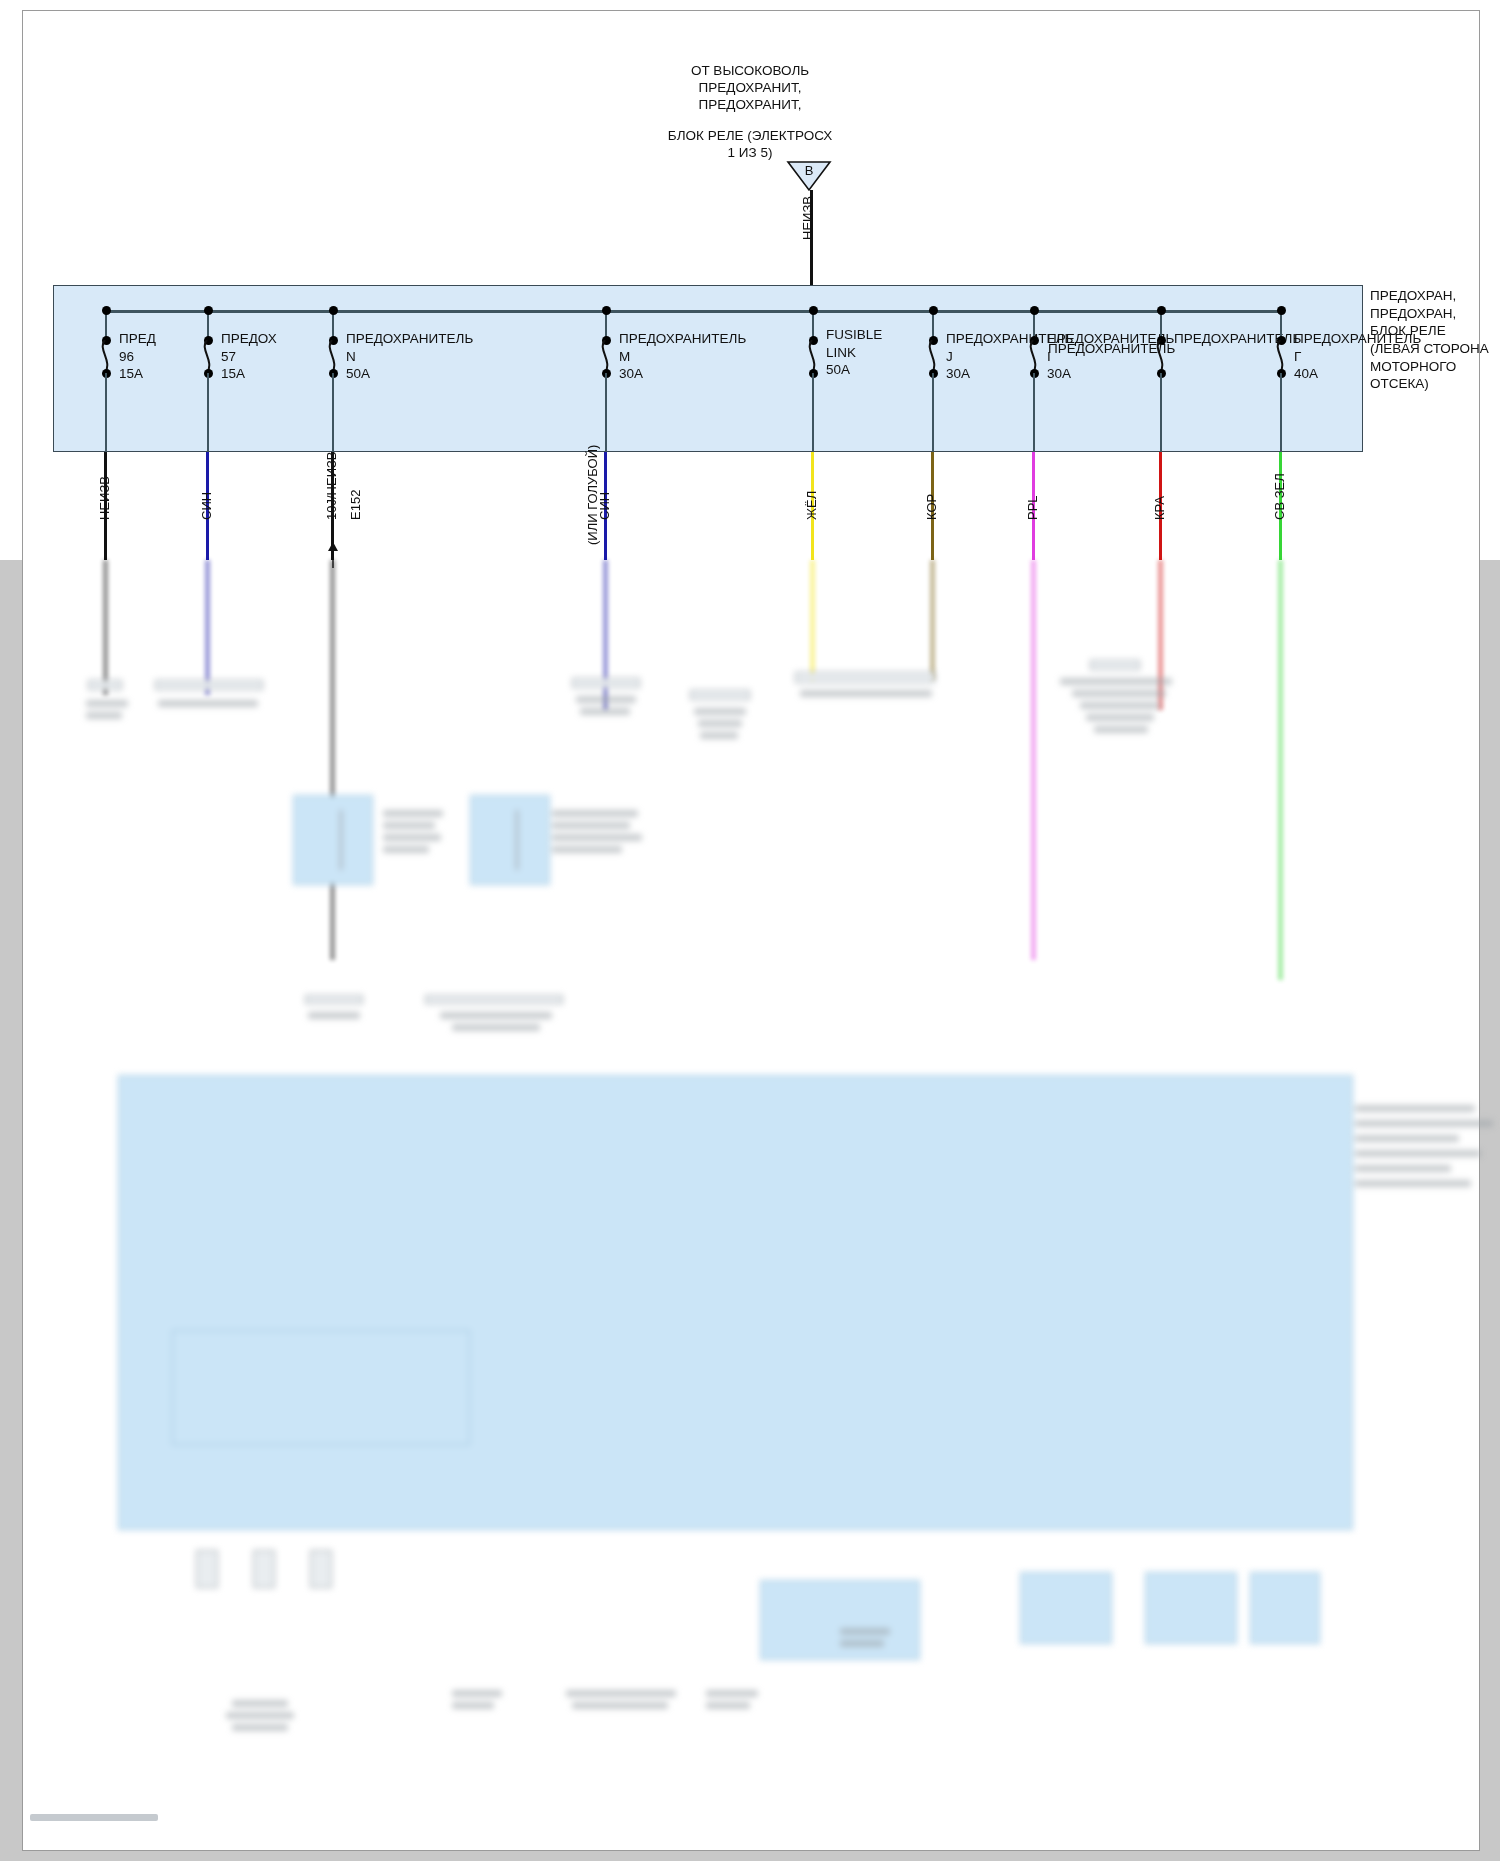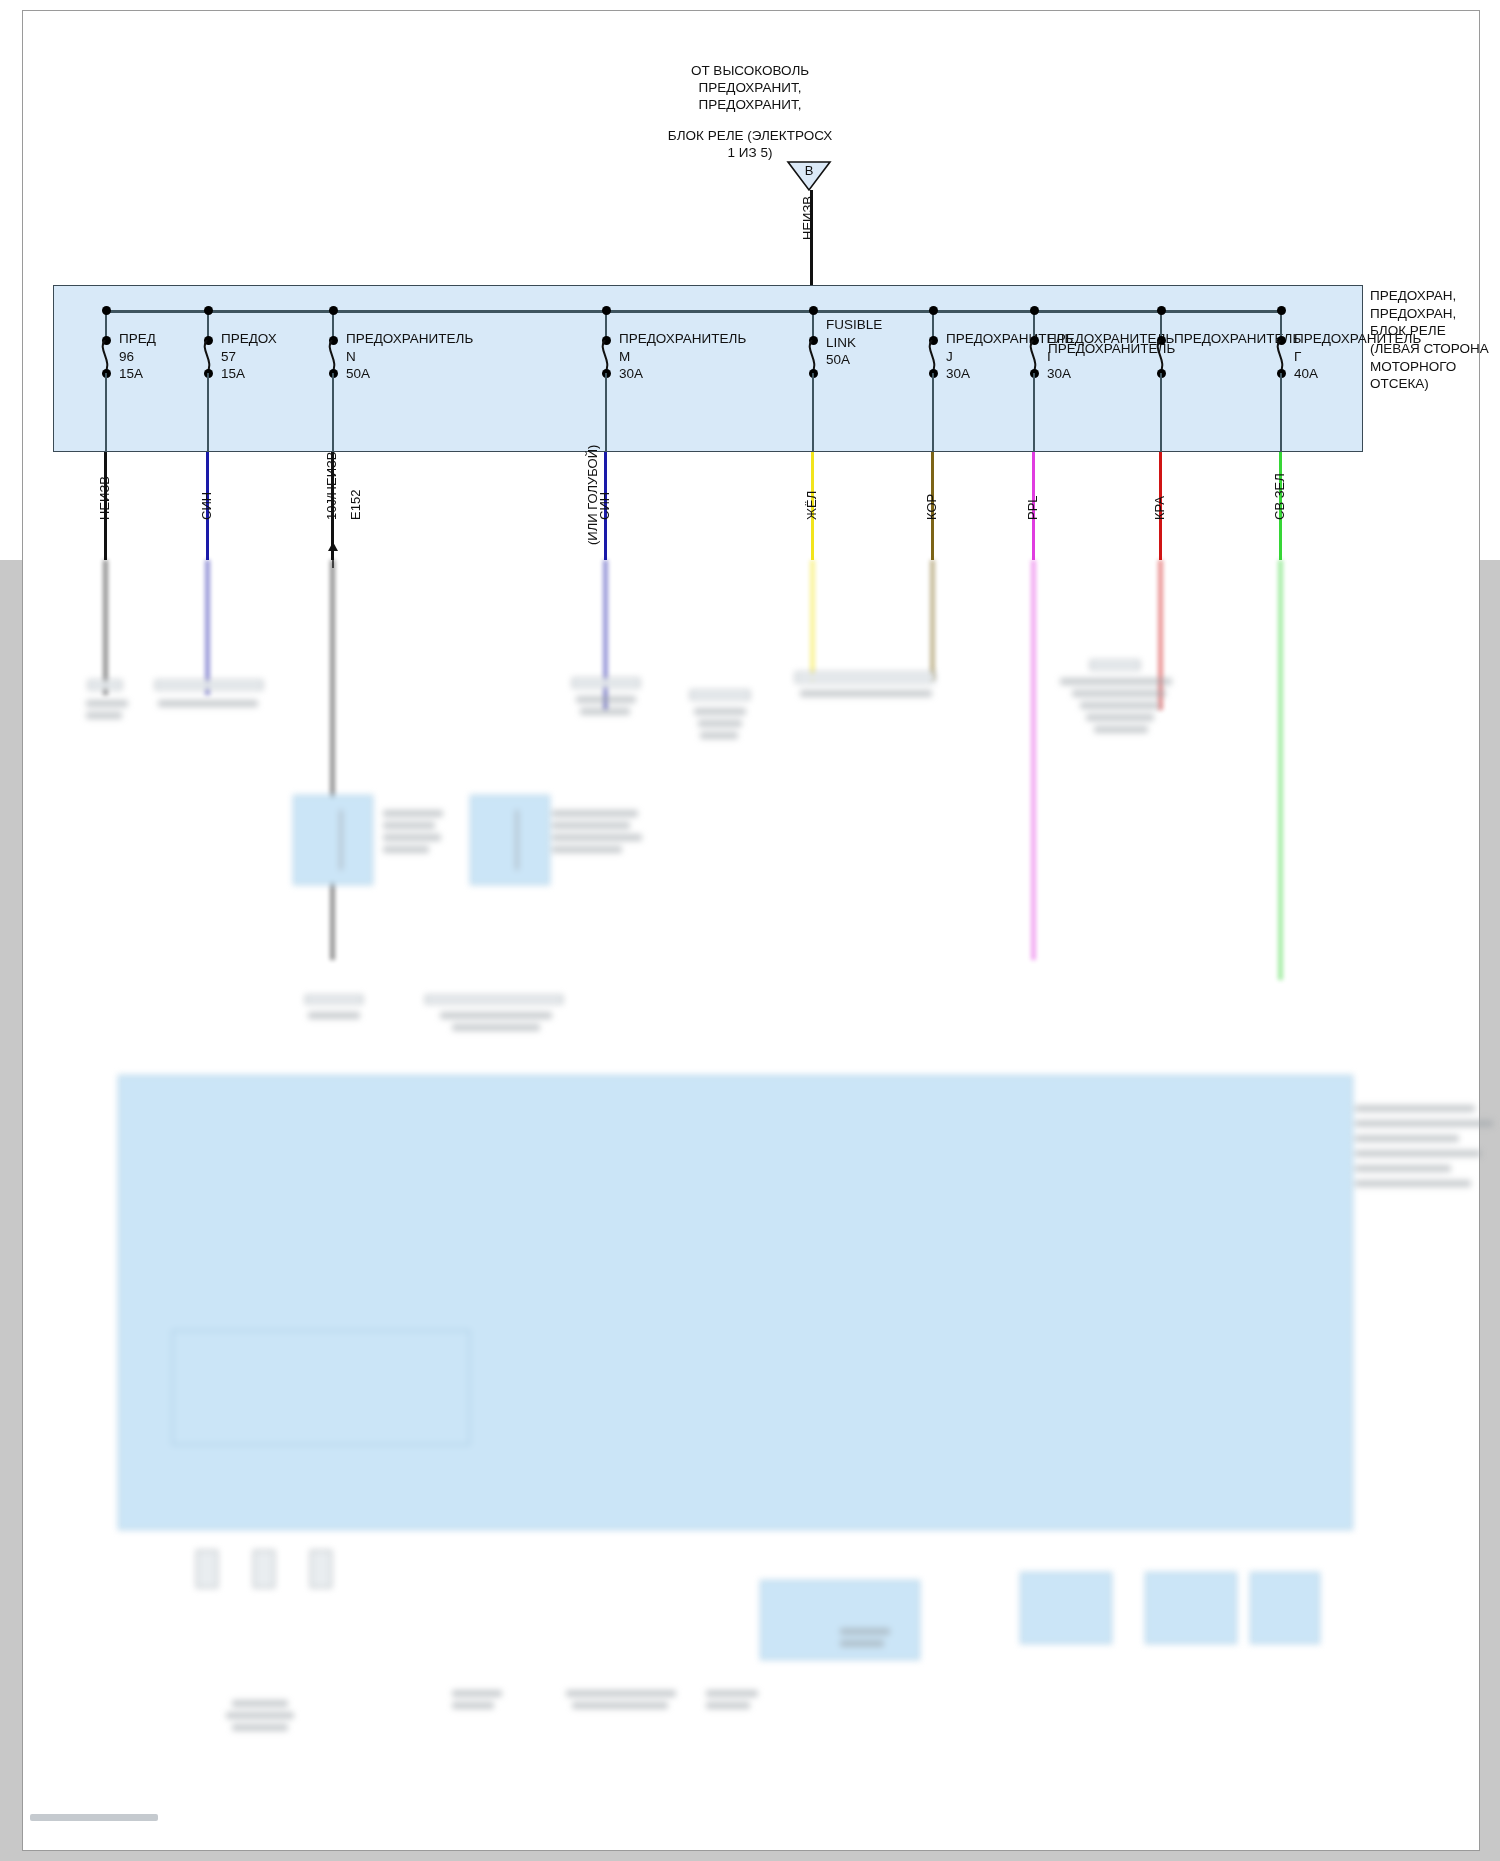--- a/index.html
+++ b/index.html
@@ -282,21 +282,21 @@
 M
 30A</div>
       <div class="fuse-stem" style="left: 812px; top: 310px; height: 30px;"></div>
       <div class="node" style="left: 808.5px; top: 306px;"></div>
       <div class="node" style="left: 808.5px; top: 336px;"></div>
       <svg width="18" height="33" viewBox="0 0 18 33" style="position: absolute; left: 803px; top: 340px;">
         <path d="M9 0 C 1 9.24, 17 20.46, 9 33" stroke="#111" stroke-width="2" fill="none"></path>
       </svg>
       <div class="node" style="left: 808.5px; top: 369px;"></div>
       <div class="fuse-stem" style="left: 812px; top: 373px; height: 79px;"></div>
-      <div class="fuse-text" style="left: 826px; top: 316px;">FUSIBLE
+      <div class="fuse-text" style="left: 826px; top: 326px;">FUSIBLE
 LINK
 50A</div>
       <div class="fuse-stem" style="left: 932px; top: 310px; height: 30px;"></div>
       <div class="node" style="left: 928.5px; top: 306px;"></div>
       <div class="node" style="left: 928.5px; top: 336px;"></div>
       <svg width="18" height="33" viewBox="0 0 18 33" style="position: absolute; left: 923px; top: 340px;">
         <path d="M9 0 C 1 9.24, 17 20.46, 9 33" stroke="#111" stroke-width="2" fill="none"></path>
       </svg>
       <div class="node" style="left: 928.5px; top: 369px;"></div>
       <div class="fuse-stem" style="left: 932px; top: 373px; height: 79px;"></div>

